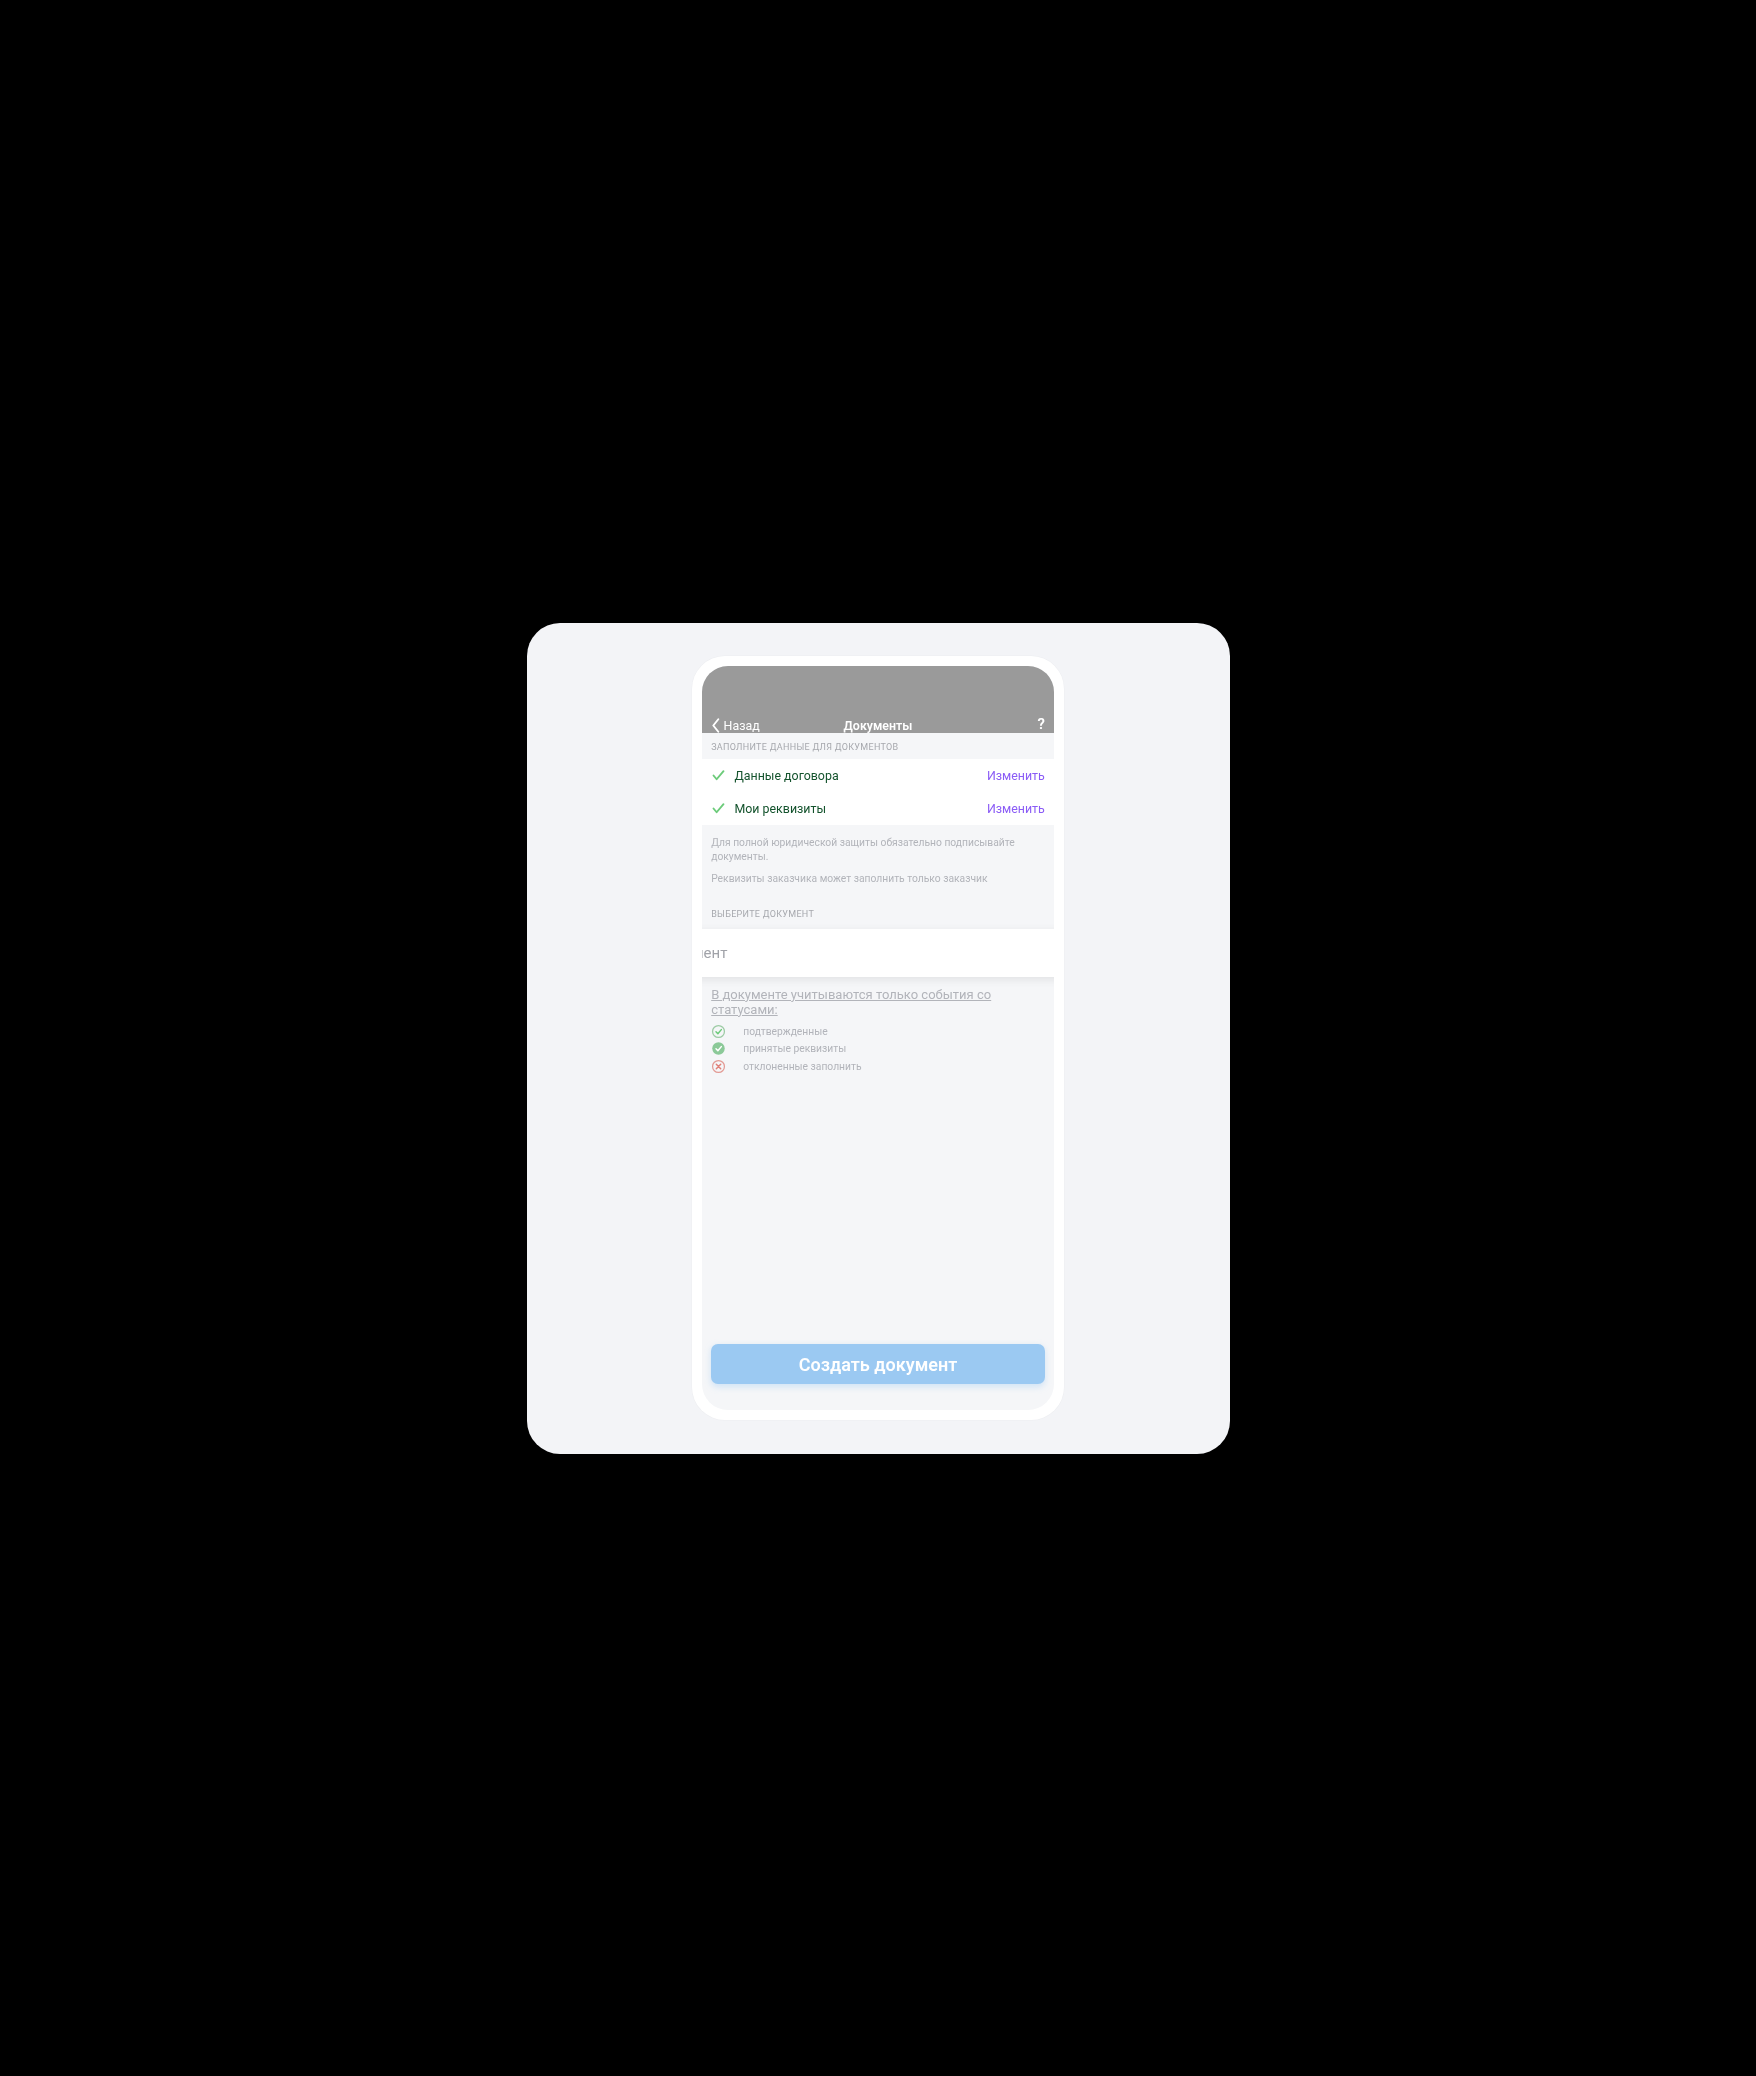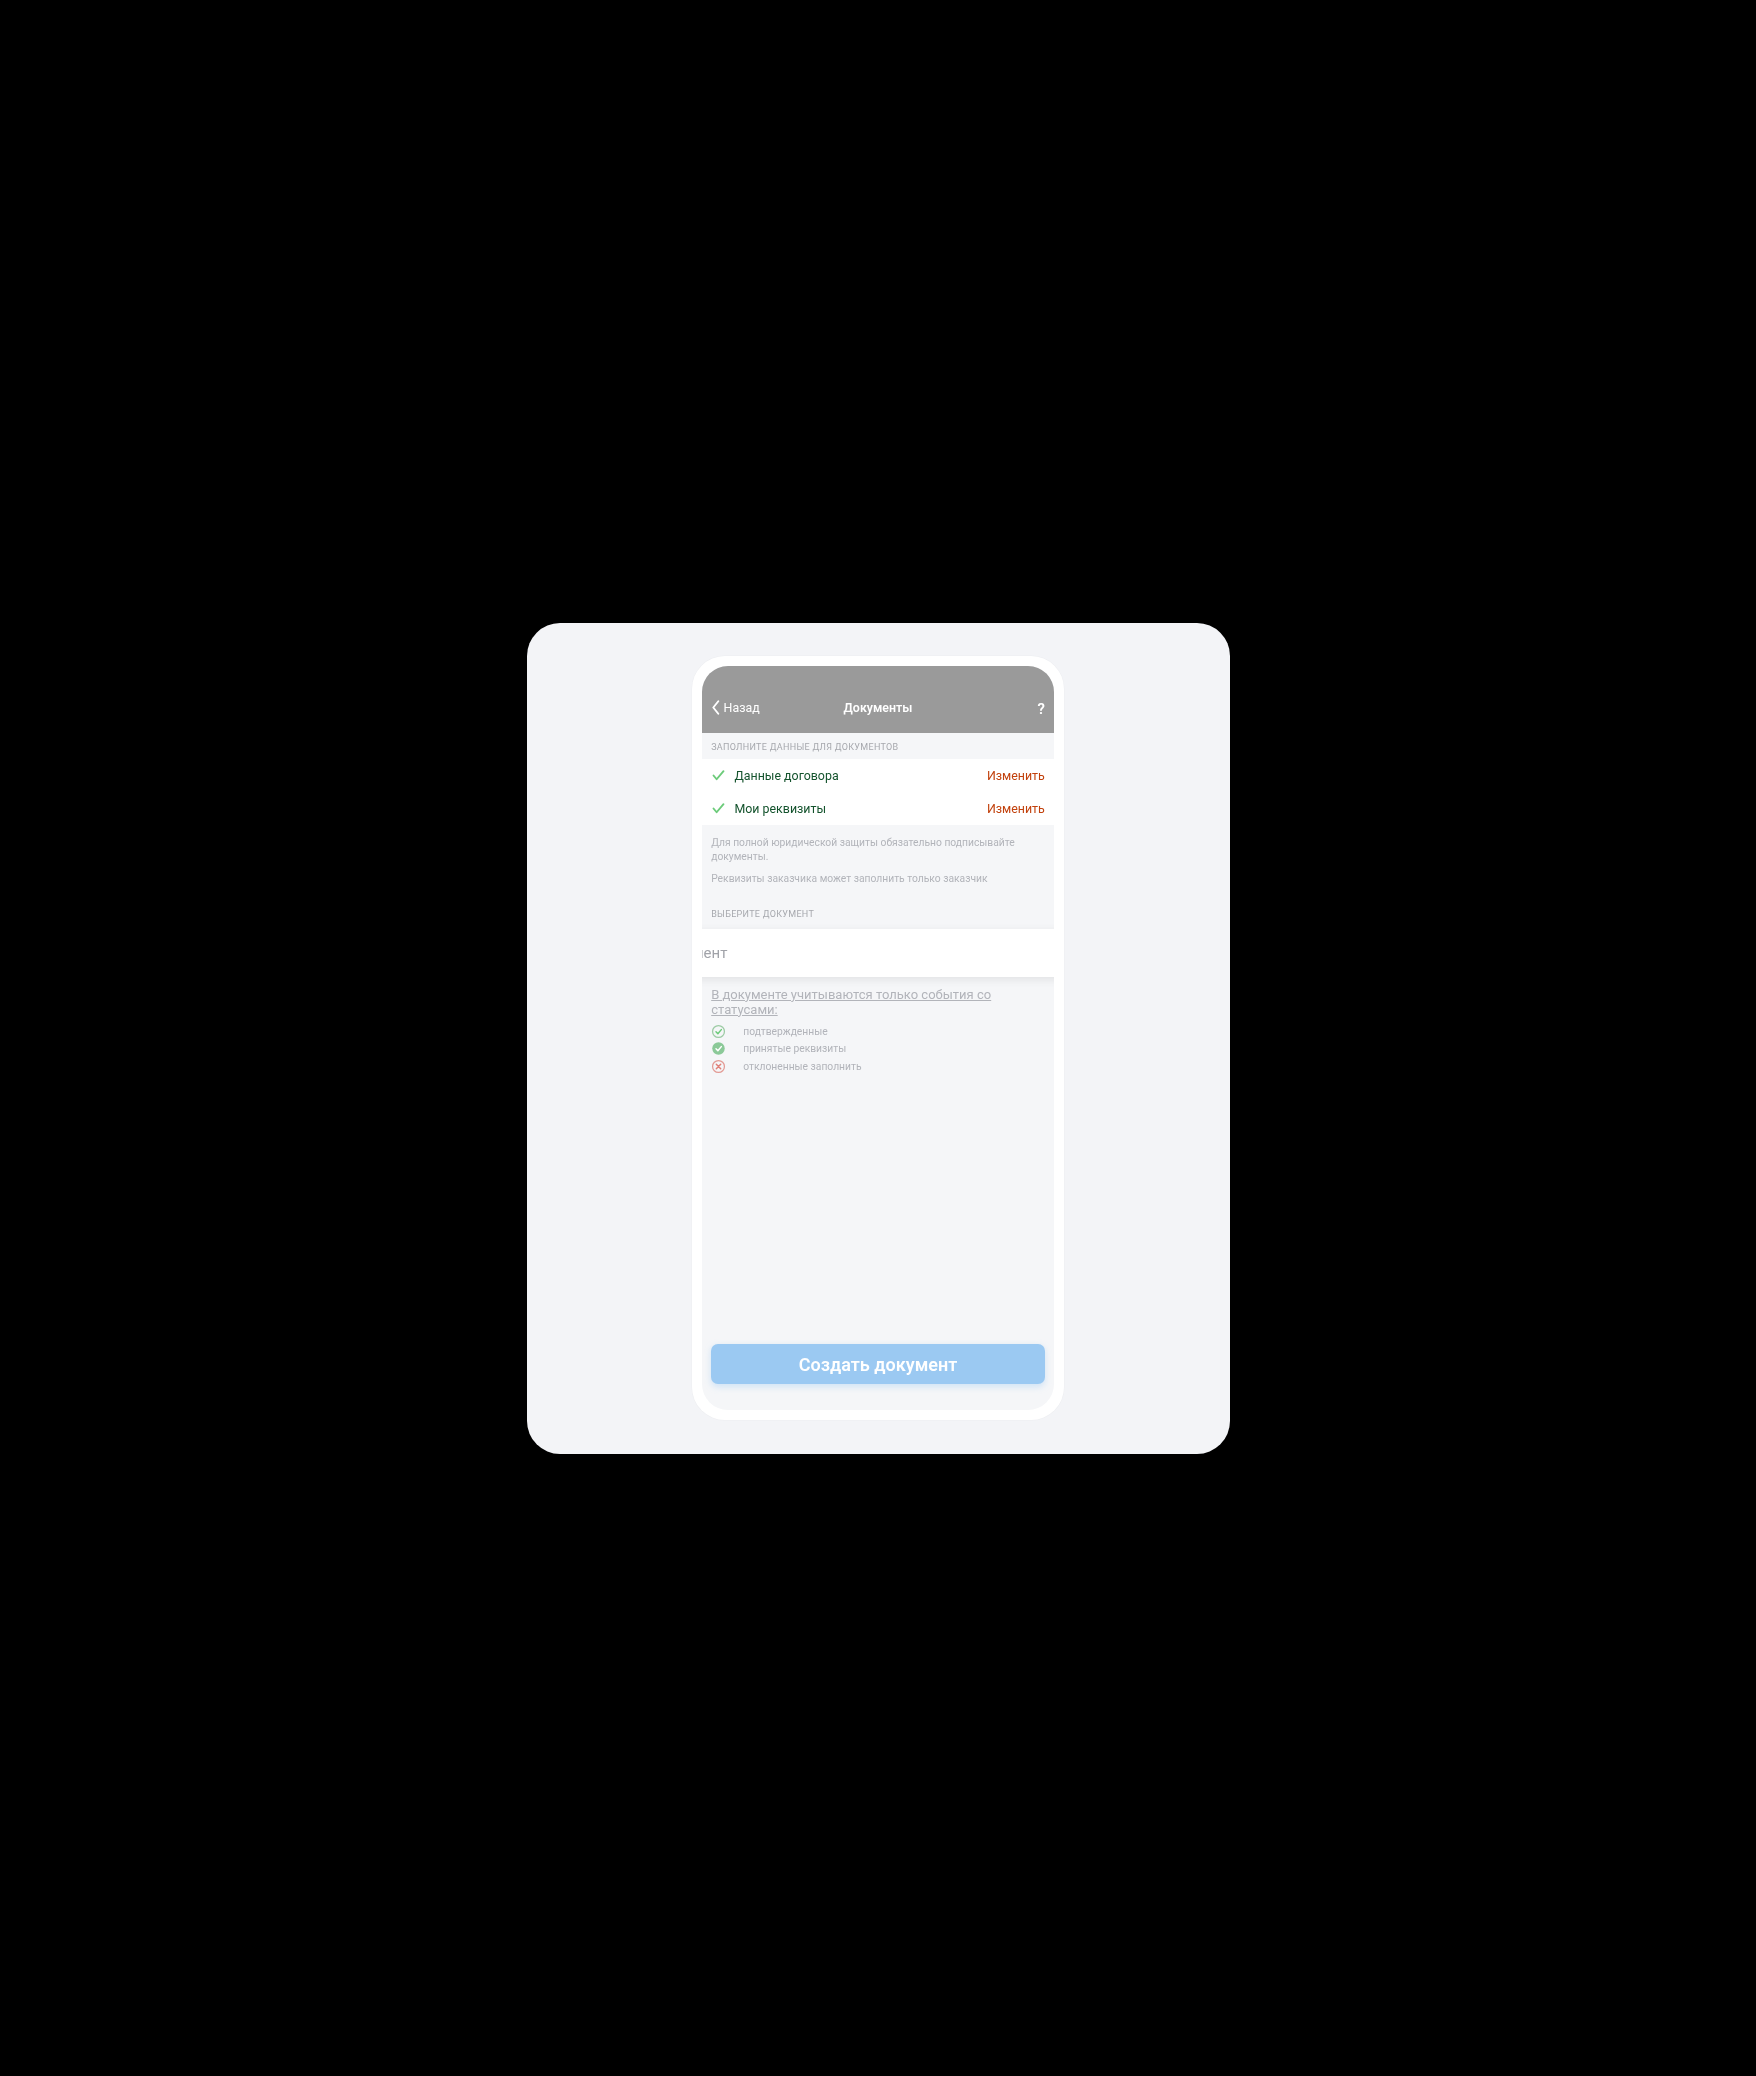--- a/index.html
+++ b/index.html
@@ -1,32 +1,32 @@
 <!DOCTYPE html>
 <html style="font-size:11px"><head>
   <meta charset="utf-8">
   <style>
     * { margin:0; padding:0; box-sizing:border-box; font-family:-apple-system,BlinkMacSystemFont,'Segoe UI',Roboto,sans-serif; }
     body { background:#000; display:flex; align-items:center; justify-content:center; min-height:100vh; padding:0; }
     .outer { width:703px; height:831px; background:#F3F4F7; border-radius:33px; display:flex; align-items:center; justify-content:center; position:relative; }
     .device { width:372px; height:764px; background:#FFFFFF; border-radius:33px; padding:9.6px; position:relative; box-shadow:0 0 0 0.7px rgba(0,0,0,0.02); }
     .screen { width:100%; height:100%; background:#F5F6F8; border-radius:26px; overflow:hidden; position:relative; display:flex; flex-direction:column; }
     .statusbar-spacer { height:34px; background:#9A9A9A; }
-    .navbar { height:33px; background:#9A9A9A; display:flex; align-items:flex-start; padding:0 9.6px; color:#FFFFFF; position:relative; }
+    .navbar { height:33px; background:#9A9A9A; display:flex; align-items:flex-end; padding:0 9.6px; color:#FFFFFF; position:relative; }
     .back { display:flex; align-items:center; gap:2.8px; font-size:12.4px; cursor:pointer; }
     .chevron-left { width:9.6px; height:15px; }
     .title { position:absolute; left:0; right:0; text-align:center; font-weight:600; font-size:12.4px; pointer-events:none; }
     .help { margin-left:auto; font-size:15px; font-weight:600; cursor:pointer; }
     .content { flex:1; overflow:auto; }
     .section-header { padding:9.6px 9.6px 6.9px; font-size:9px; letter-spacing:0.3px; color:#A6A8AD; font-weight:400; }
     .items { background:#FFFFFF; }
     .item { display:flex; align-items:center; padding:9px 9.6px; gap:8.3px; }
     .check { width:15px; height:15px; flex-shrink:0; }
     .item-label { flex:1; font-size:12.4px; color:#14532d; }
-    .item-action { font-size:12.4px; color:#c2410c; cursor:pointer; }
+    .item-action { font-size:12.4px; color:#8b5cf6; cursor:pointer; }
     .info-block { padding:11px 9.6px 5.5px; }
     .info-text { font-size:10.3px; line-height:1.35; color:#B2B4BA; margin-bottom:8.3px; }
     .select-wrap { position:relative; height:48px; margin:2.8px 0 9.6px; }
     .select-card { position:absolute; left:-58px; right:-58px; height:48px; background:#FFFFFF; border-radius:9.6px; box-shadow:0 2.8px 8.3px rgba(0,0,0,0.08); display:flex; align-items:center; padding:0 13.8px; cursor:pointer; }
     .select-label { font-size:15px; color:#A1A3A9; }
     .status-intro { font-size:13px; color:#B2B4BA; margin-bottom:5.5px; padding:0 9.6px;text-decoration:underline; }
     .status-row { display:flex; align-items:center; gap:17px; padding:1.4px 9.6px; }
     .status-icon { width:15px; height:15px; flex-shrink:0; }
     .status-text { font-size:10.3px; color:#B2B4BA; }
     .create-btn { margin:0 9px 26px; height:40px; background:#9BC9F2; border:none; border-radius:6.9px; color:#FFFFFF; font-size:18px; font-weight:600; cursor:pointer; box-shadow:0 2.8px 6.9px rgba(155,201,242,0.4); }

